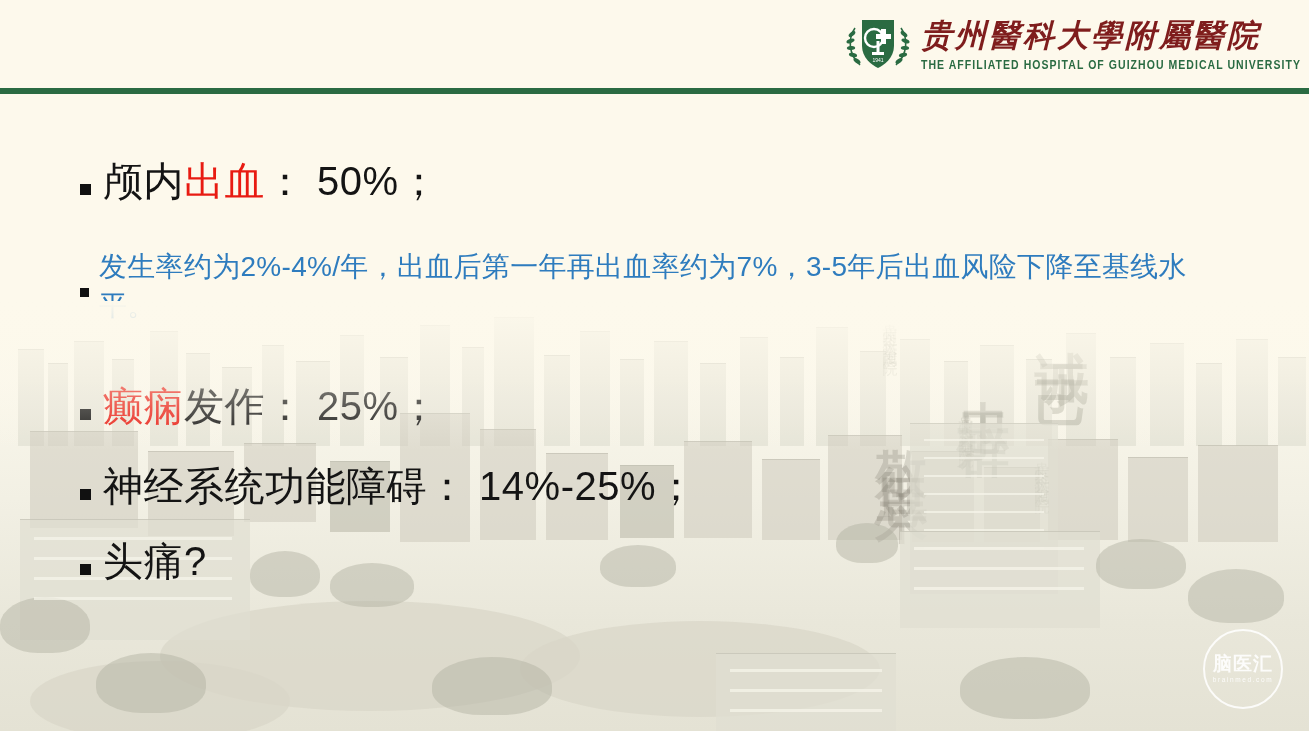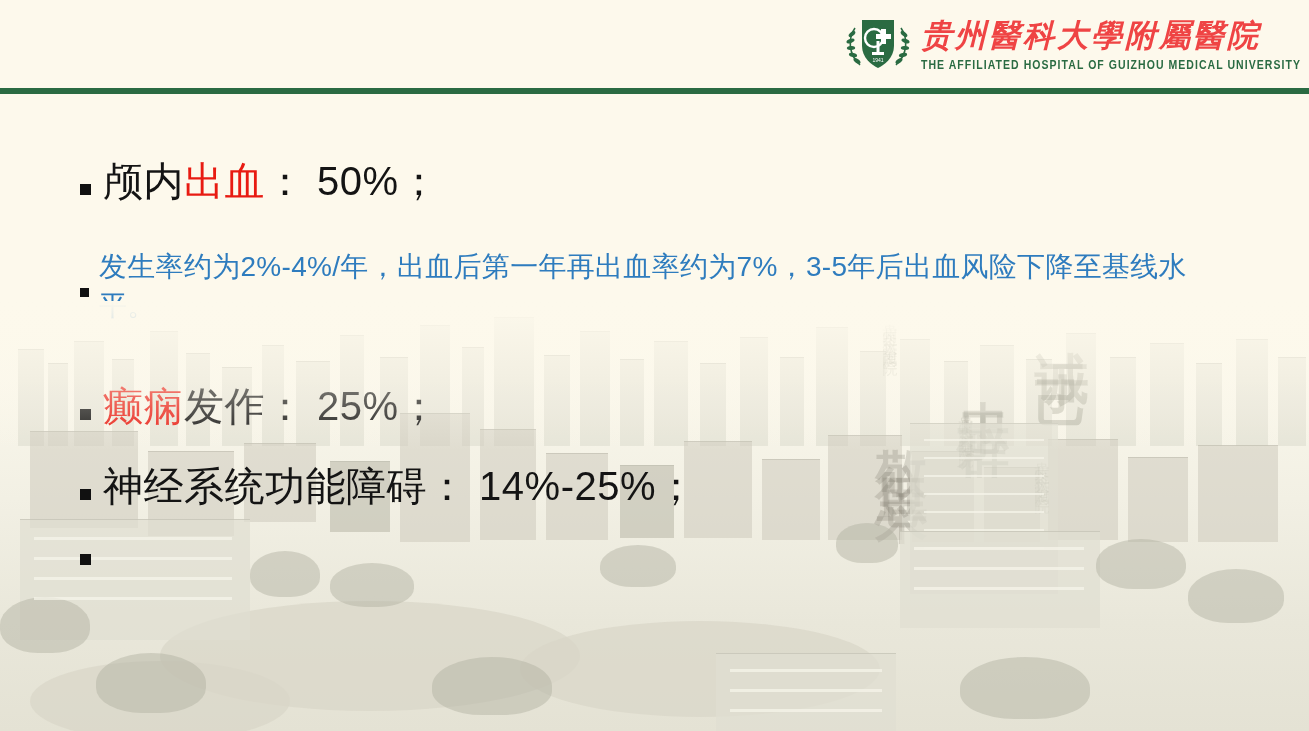--- a/index.html
+++ b/index.html
@@ -143,21 +143,21 @@
     gap: 8px;
     z-index: 22;
   }
   .logo-mark { width: 70px; height: 70px; flex: 0 0 auto; }
   .logo-text { display: flex; flex-direction: column; }
   .logo-cn {
     font-family: "Liberation Serif", "DejaVu Serif", serif;
     font-size: 31px;
     font-weight: 700;
     font-style: italic;
-    color: #ef4444;
+    color: #7f1d1d;
     letter-spacing: 3px;
     line-height: 1.15;
     white-space: nowrap;
   }
   .logo-en {
     font-size: 10.5px;
     font-weight: 700;
     color: #2a6b42;
     letter-spacing: 1.05px;
     margin-top: 3px;
@@ -423,18 +423,23 @@
       </span>
     </div>
 
     <div class="line l4">
       <span class="bullet"></span>
       <span class="txt lvl1 blk">神经系统功能障碍：  14%-25%；</span>
     </div>
 
     <div class="line l5">
       <span class="bullet"></span>
+      <span class="txt lvl1 blk">头痛?</span>
     </div>
 
   </div>
 
+  <div class="brainmed">
+    <span class="bm-cn">脑医汇</span>
+    <span class="bm-en">brainmed.com</span>
+  </div>
 
 </div>
 
 </body></html>

